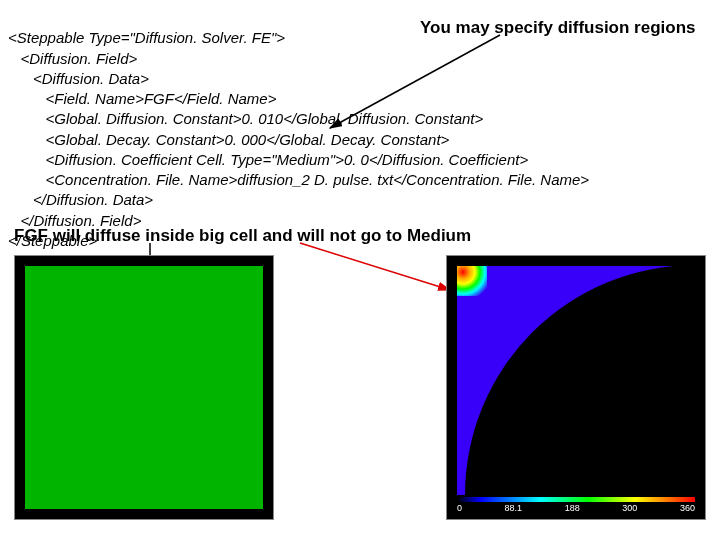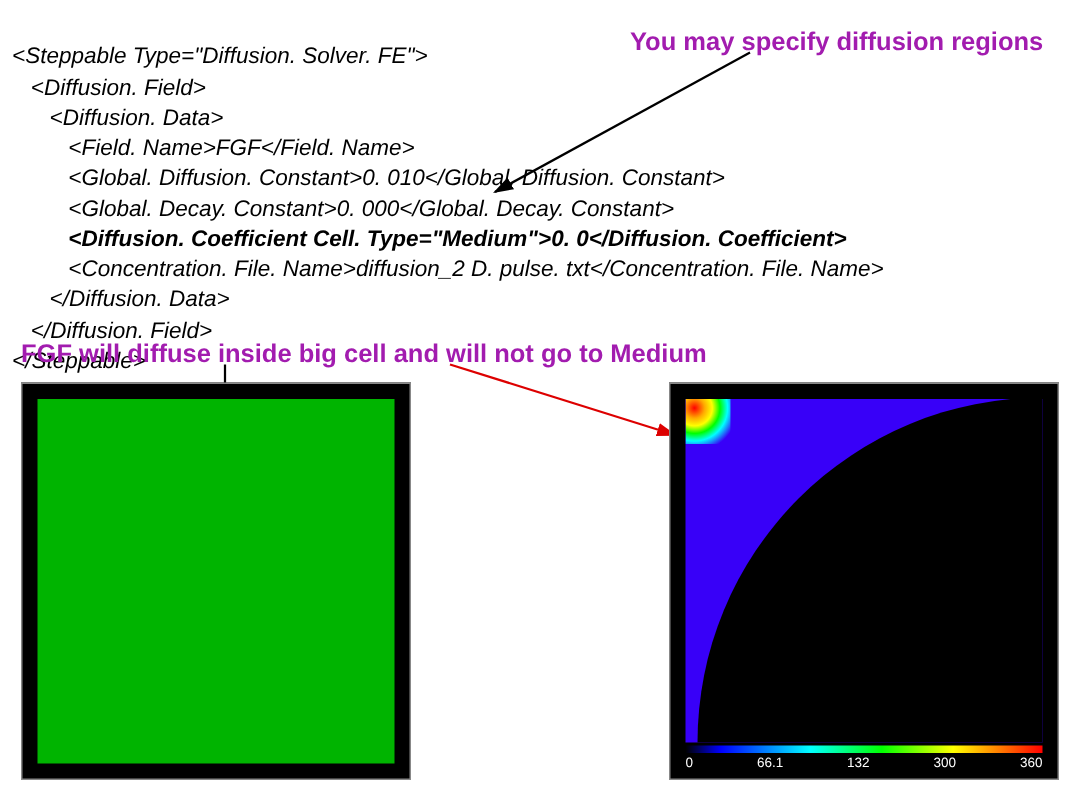--- a/index.html
+++ b/index.html
@@ -14,26 +14,26 @@
     overflow: hidden;
   }
   .code-block {
     font-family: Arial, Helvetica, sans-serif;
     font-style: italic;
     font-size: 15px;
     line-height: 1.35;
     color: #000;
     white-space: pre;
   }
-  .code-block .bold { font-weight: bold; }
+  .code-block .bold { font-weight: normal; }
   .annotation {
     position: absolute;
     font-weight: bold;
     font-size: 17px;
-    color: #a21caf;
+    color: #000000;
   }
   .annot-top { top: 18px; left: 420px; }
   .annot-mid { top: 226px; left: 14px; }
   .sim-area {
     position: absolute;
     top: 255px;
     left: 8px;
     right: 8px;
     bottom: 8px;
   }
@@ -139,20 +139,20 @@
   </div>
   <div class="sim-box sim-right">
     <div class="right-canvas">
       <div class="arc"></div>
       <div class="hotspot"></div>
     </div>
     <div class="colorbar">
       <div class="cb-grad"></div>
       <div class="cb-ticks">
         <span>0</span>
-        <span>66.1</span>
-        <span>132</span>
+        <span>88.1</span>
+        <span>188</span>
         <span>300</span>
         <span>360</span>
       </div>
     </div>
   </div>
 </div>
 
 </body></html>

